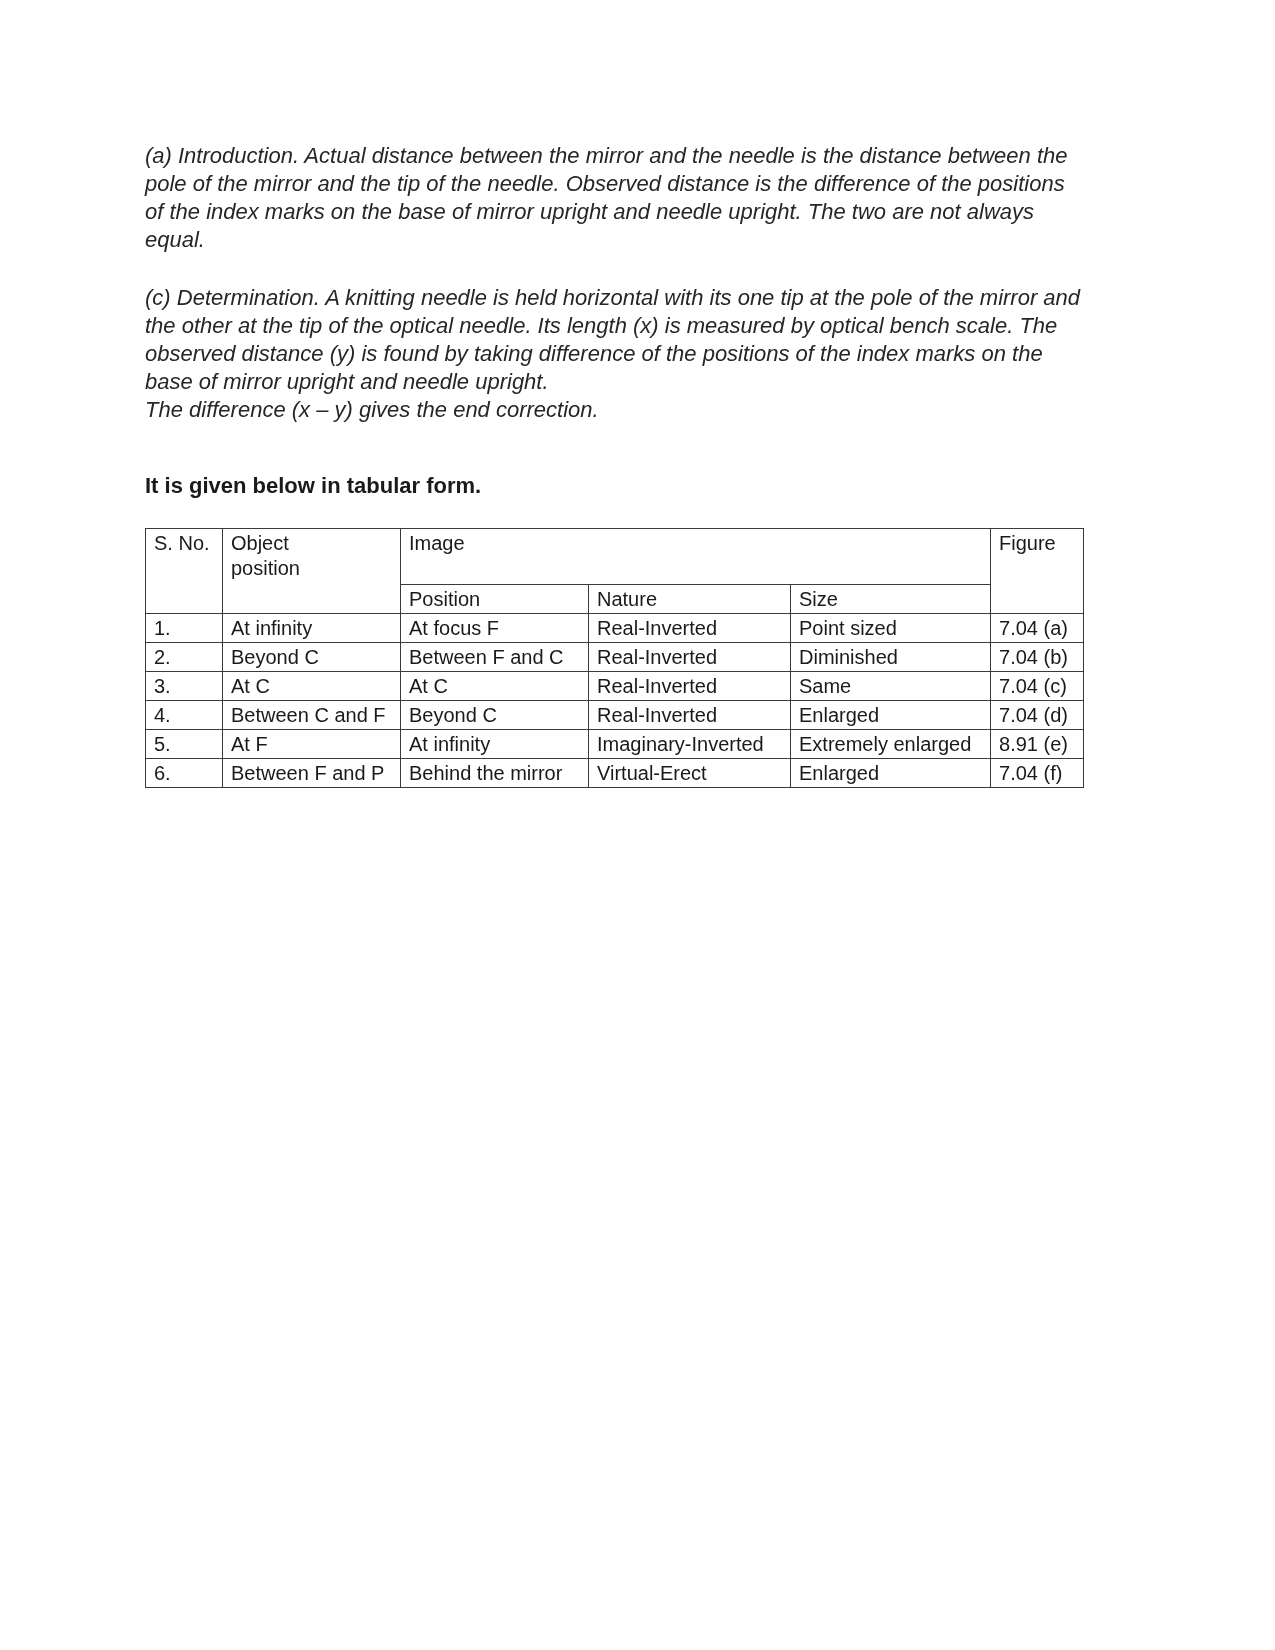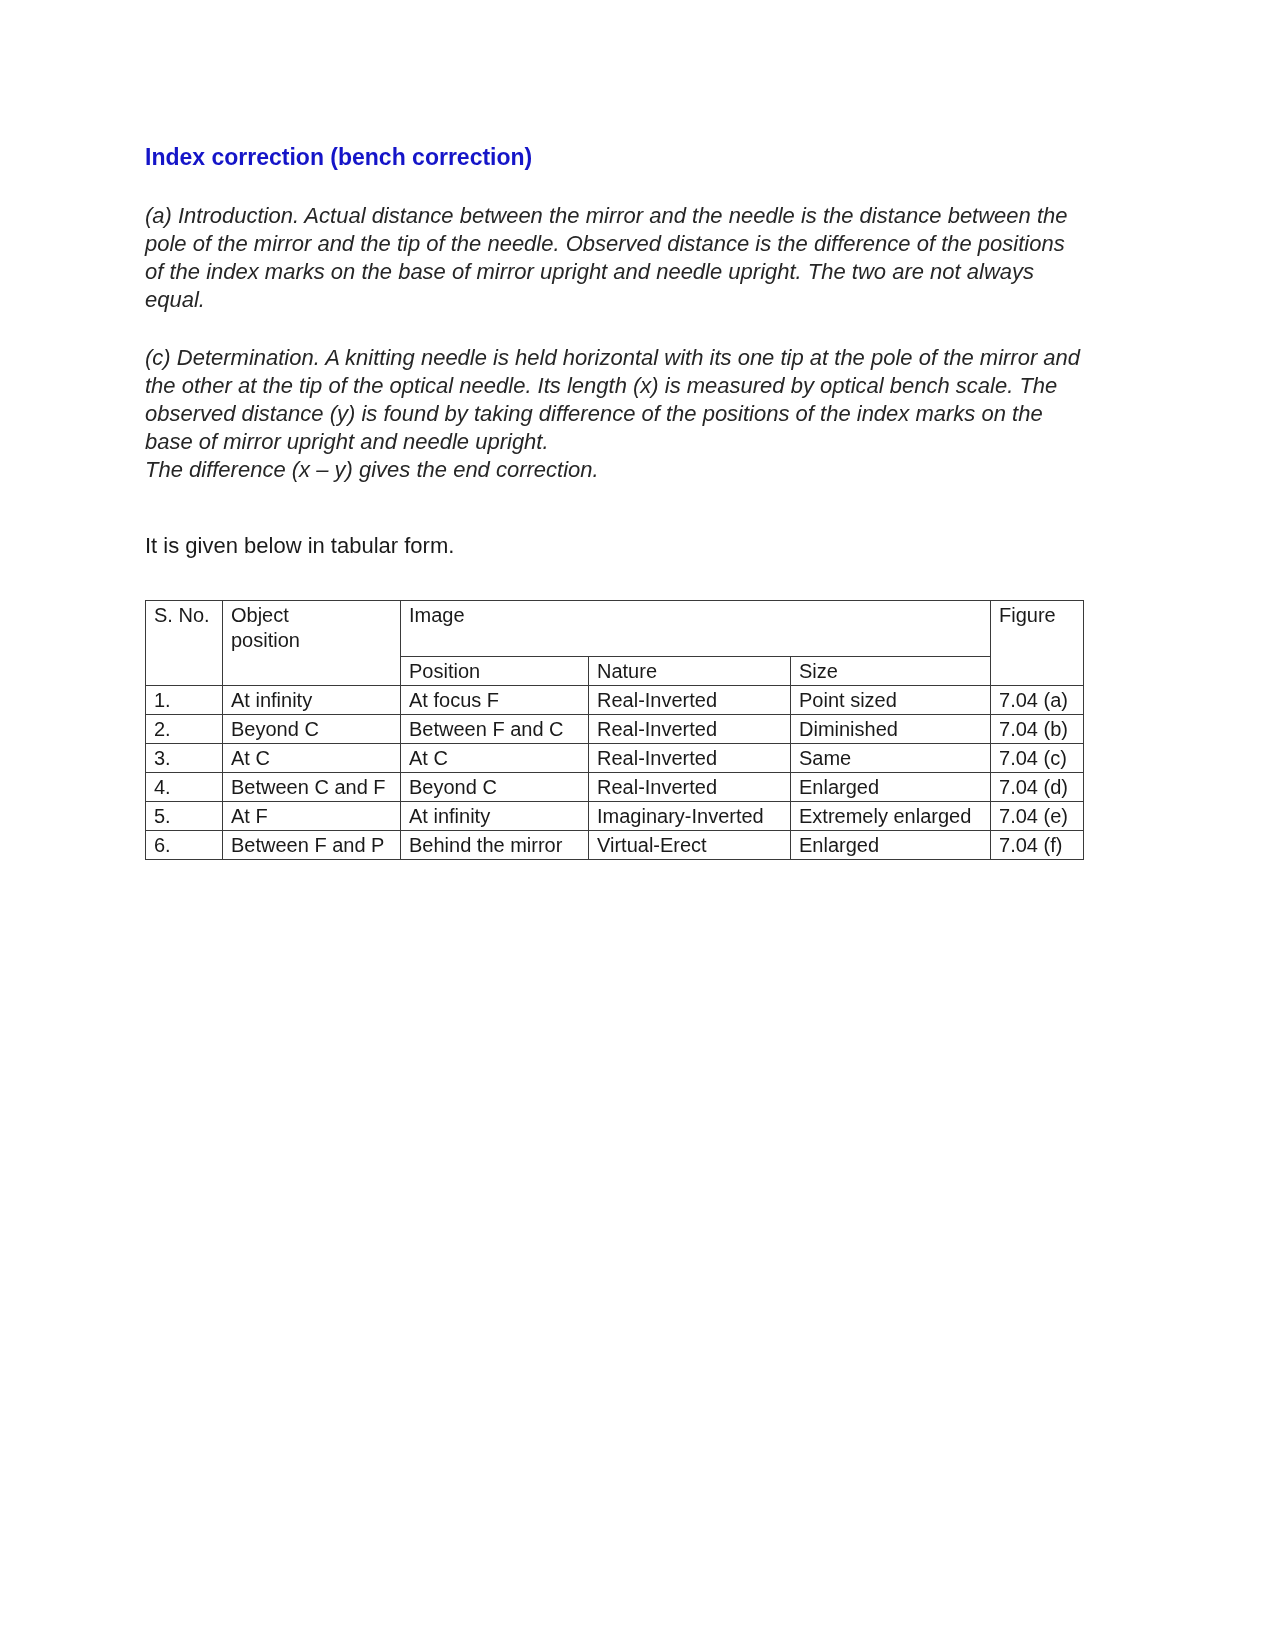--- a/index.html
+++ b/index.html
@@ -38,26 +38,26 @@
   p.body-para {
     font-size: 22px;
     line-height: 28px;
     margin: 0 0 30px 0;
     white-space: pre-line;
     font-style: italic;
   }
   .bold-line {
     font-size: 22px;
     line-height: 28px;
-    font-weight: normal;
+    font-weight: bold;
     color: #1a1a1a;
     margin: 48px 0 0 0;
   }
   table.data-table {
-    margin-top: 40px;
+    margin-top: 28px;
     border-collapse: collapse;
     table-layout: fixed;
     width: 938px;
     font-size: 20px;
     color: #1a1a1a;
     padding-left: 20px;
   }
   table.data-table th,
   table.data-table td {
     border: 1px solid #3a3a3a;
@@ -75,21 +75,20 @@
   th.image-span {
     height: 52px;
   }
 </style>
 </head>
 <body>
 
 <div class="page">
   <div class="content">
 
-    <h2 class="heading-blue">Index correction (bench correction)</h2>
 
     <p class="body-para">(a) Introduction. Actual distance between the mirror and the needle is the distance between the pole of the mirror and the tip of the needle. Observed distance is the difference of the positions of the index marks on the base of mirror upright and needle upright. The two are not always equal.</p>
 
 
     <p class="body-para">(c) Determination. A knitting needle is held horizontal with its one tip at the pole of the mirror and the other at the tip of the optical needle. Its length (x) is measured by optical bench scale. The observed distance (y) is found by taking difference of the positions of the index marks on the base of mirror upright and needle upright.
 The difference (x – y) gives the end correction.</p>
 
 
 
     <p class="bold-line">It is given below in tabular form.</p>
@@ -149,21 +148,21 @@
           <td>Real-Inverted</td>
           <td>Enlarged</td>
           <td>7.04 (d)</td>
         </tr>
         <tr>
           <td>5.</td>
           <td>At F</td>
           <td>At infinity</td>
           <td>Imaginary-Inverted</td>
           <td>Extremely enlarged</td>
-          <td>7.04 (e)</td>
+          <td>8.91 (e)</td>
         </tr>
         <tr>
           <td>6.</td>
           <td>Between F and P</td>
           <td>Behind the mirror</td>
           <td>Virtual-Erect</td>
           <td>Enlarged</td>
           <td>7.04 (f)</td>
         </tr>
       </tbody>

